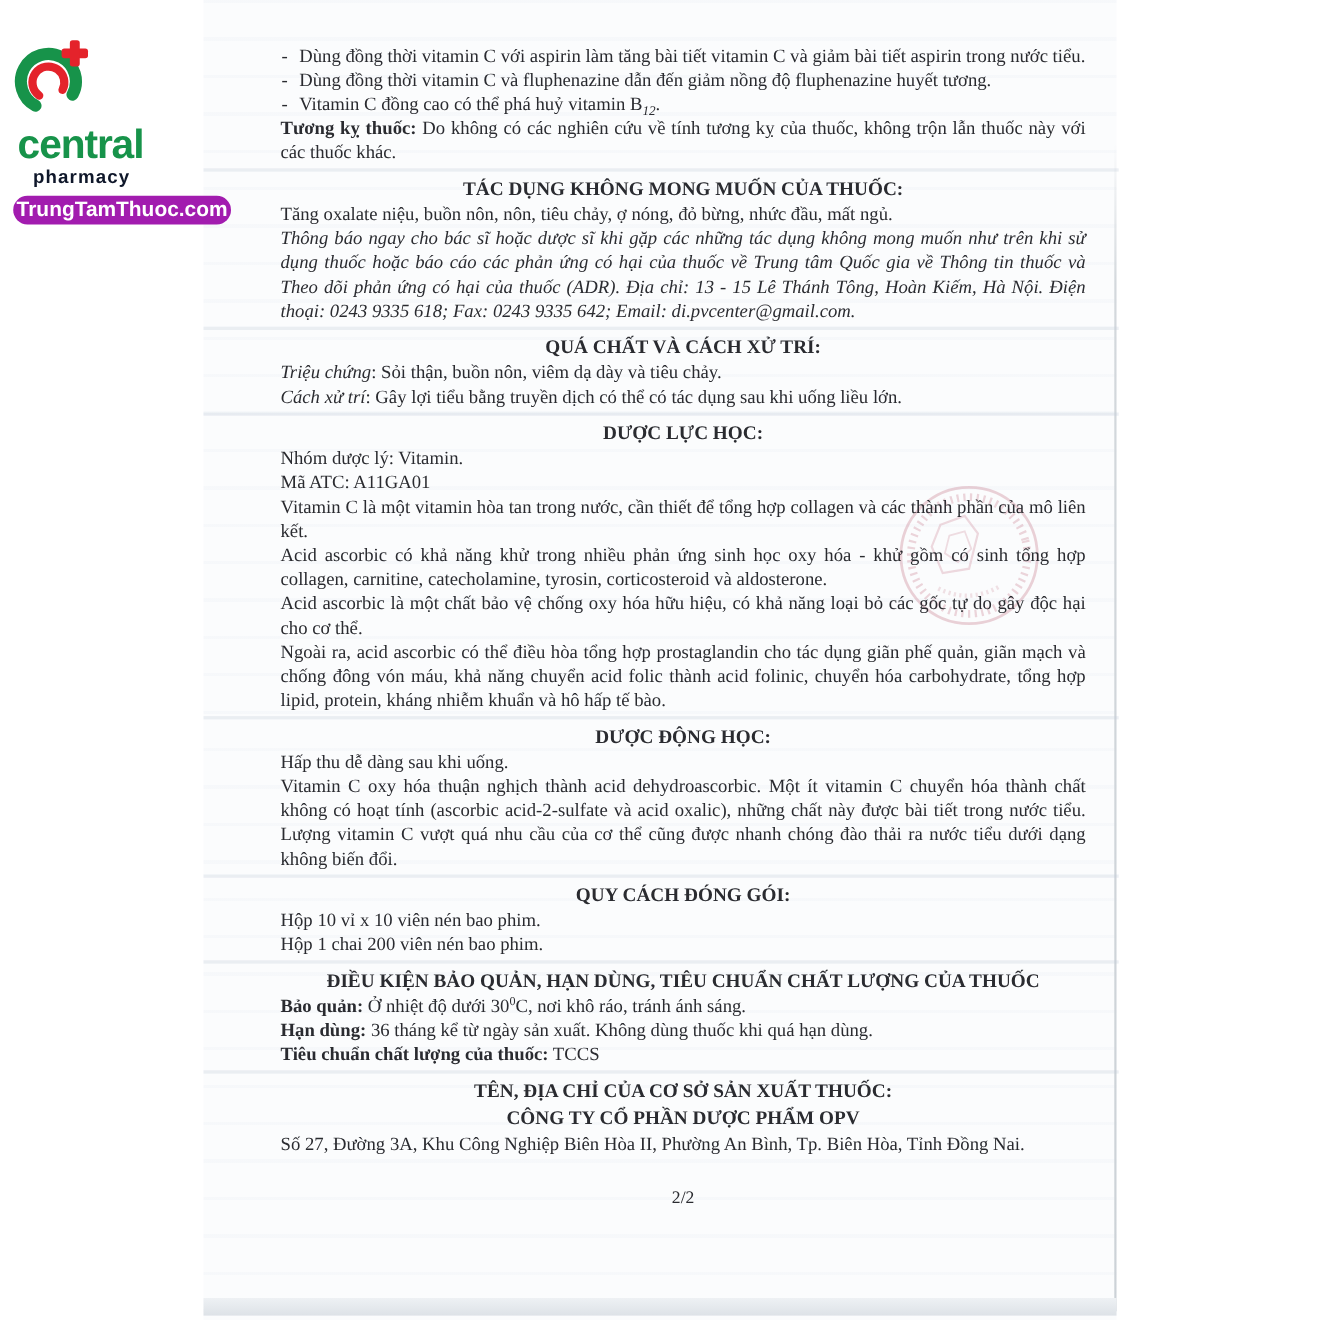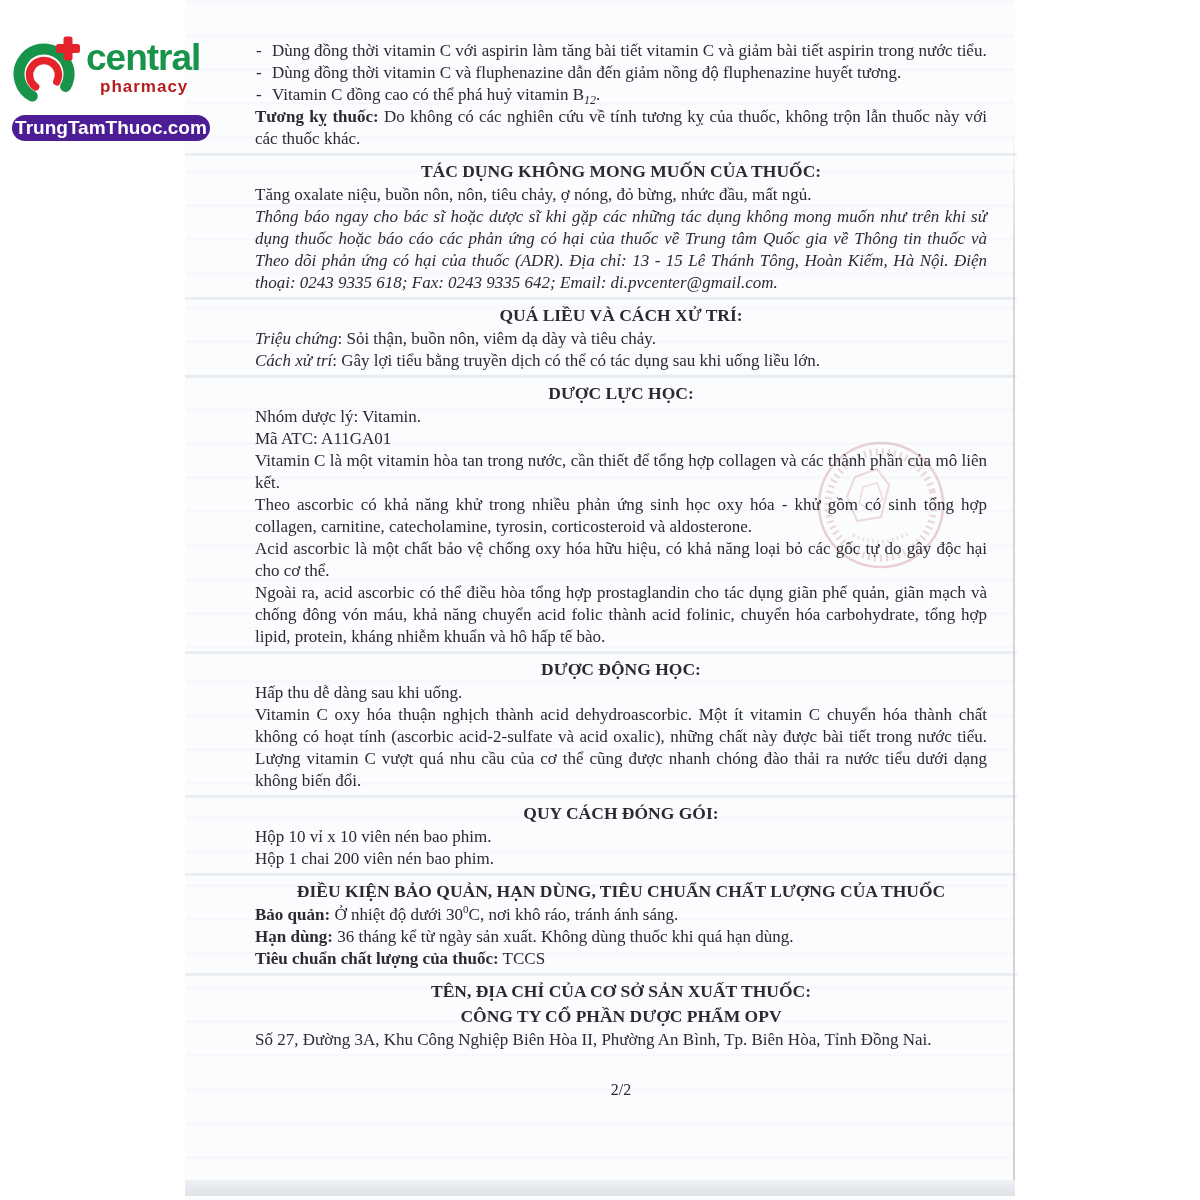--- a/index.html
+++ b/index.html
@@ -31,35 +31,35 @@
   .sheet-bottom-strip {
     position: absolute; left: 0; right: 0; bottom: 4px; height: 16px;
     background: linear-gradient(180deg, #eef1f4, #dde2e7);
   }
 
   
   .logo {
     position: absolute; left: 12px; top: 34px; width: 220px;
     font-family: "Liberation Sans", sans-serif;
   }
-  .logo-row { display: flex; align-items: flex-start; }
+  .logo-row { display: flex; align-items: flex-start; flex-direction: column; }
   .logo-mark { width: 70px; height: 74px; flex: 0 0 auto; }
   .logo-text { margin-left: 4px; margin-top: 6px; }
   .logo-brand {
     color: #17934a; font-weight: bold; font-size: 37px; line-height: 36px;
     letter-spacing: -1px;
   }
   .logo-tagline {
-    color: #b91c1c; font-weight: bold; font-size: 17px; letter-spacing: 1px;
+    color: #0f172a; font-weight: bold; font-size: 17px; letter-spacing: 1px;
     margin-top: 1px; margin-left: 14px;
   }
   .logo-pill {
     margin-top: 7px;
     width: 198px; height: 26px; border-radius: 13px;
-    background: #4c1d95;
+    background: #a21caf;
     display: flex; align-items: center; justify-content: center;
     color: #ffffff; font-weight: bold; font-size: 19px; letter-spacing: 0px;
   }
 
   
   .content {
     position: absolute; left: 255px; top: 40px; width: 732px;
     font-size: 17px; line-height: 22px; text-align: justify;
   }
   p { margin: 0; }
@@ -133,31 +133,31 @@
 
   <p><span class="b">Tương kỵ thuốc:</span><span> Do không có các nghiên cứu về tính tương kỵ của thuốc, không trộn lẫn thuốc này với các thuốc khác.</span></p>
 
   <div class="section">
     <h2>TÁC DỤNG KHÔNG MONG MUỐN CỦA THUỐC:</h2>
     <p>Tăng oxalate niệu, buồn nôn, nôn, tiêu chảy, ợ nóng, đỏ bừng, nhức đầu, mất ngủ.</p>
     <p class="adr-note">Thông báo ngay cho bác sĩ hoặc dược sĩ khi gặp các những tác dụng không mong muốn như trên khi sử dụng thuốc hoặc báo cáo các phản ứng có hại của thuốc về Trung tâm Quốc gia về Thông tin thuốc và Theo dõi phản ứng có hại của thuốc (ADR). Địa chỉ: 13 - 15 Lê Thánh Tông, Hoàn Kiếm, Hà Nội. Điện thoại: 0243 9335 618; Fax: 0243 9335 642; Email: di.pvcenter@gmail.com.</p>
   </div>
 
   <div class="section">
-    <h2>QUÁ LIỀU VÀ CÁCH XỬ TRÍ:</h2>
+    <h2>QUÁ CHẤT VÀ CÁCH XỬ TRÍ:</h2>
     <p><span class="i">Triệu chứng</span><span>: Sỏi thận, buồn nôn, viêm dạ dày và tiêu chảy.</span></p>
     <p><span class="i">Cách xử trí</span><span>: Gây lợi tiểu bằng truyền dịch có thể có tác dụng sau khi uống liều lớn.</span></p>
   </div>
 
   <div class="section">
     <h2>DƯỢC LỰC HỌC:</h2>
     <p>Nhóm dược lý: Vitamin.</p>
     <p>Mã ATC: A11GA01</p>
     <p>Vitamin C là một vitamin hòa tan trong nước, cần thiết để tổng hợp collagen và các thành phần của mô liên kết.</p>
-    <p>Theo ascorbic có khả năng khử trong nhiều phản ứng sinh học oxy hóa - khử gồm có sinh tổng hợp collagen, carnitine, catecholamine, tyrosin, corticosteroid và aldosterone.</p>
+    <p>Acid ascorbic có khả năng khử trong nhiều phản ứng sinh học oxy hóa - khử gồm có sinh tổng hợp collagen, carnitine, catecholamine, tyrosin, corticosteroid và aldosterone.</p>
     <p>Acid ascorbic là một chất bảo vệ chống oxy hóa hữu hiệu, có khả năng loại bỏ các gốc tự do gây độc hại cho cơ thể.</p>
     <p>Ngoài ra, acid ascorbic có thể điều hòa tổng hợp prostaglandin cho tác dụng giãn phế quản, giãn mạch và chống đông vón máu, khả năng chuyển acid folic thành acid folinic, chuyển hóa carbohydrate, tổng hợp lipid, protein, kháng nhiễm khuẩn và hô hấp tế bào.</p>
   </div>
 
   <div class="section">
     <h2>DƯỢC ĐỘNG HỌC:</h2>
     <p>Hấp thu dễ dàng sau khi uống.</p>
     <p>Vitamin C oxy hóa thuận nghịch thành acid dehydroascorbic. Một ít vitamin C chuyển hóa thành chất không có hoạt tính (ascorbic acid-2-sulfate và acid oxalic), những chất này được bài tiết trong nước tiểu. Lượng vitamin C vượt quá nhu cầu của cơ thể cũng được nhanh chóng đào thải ra nước tiểu dưới dạng không biến đổi.</p>
   </div>
 

